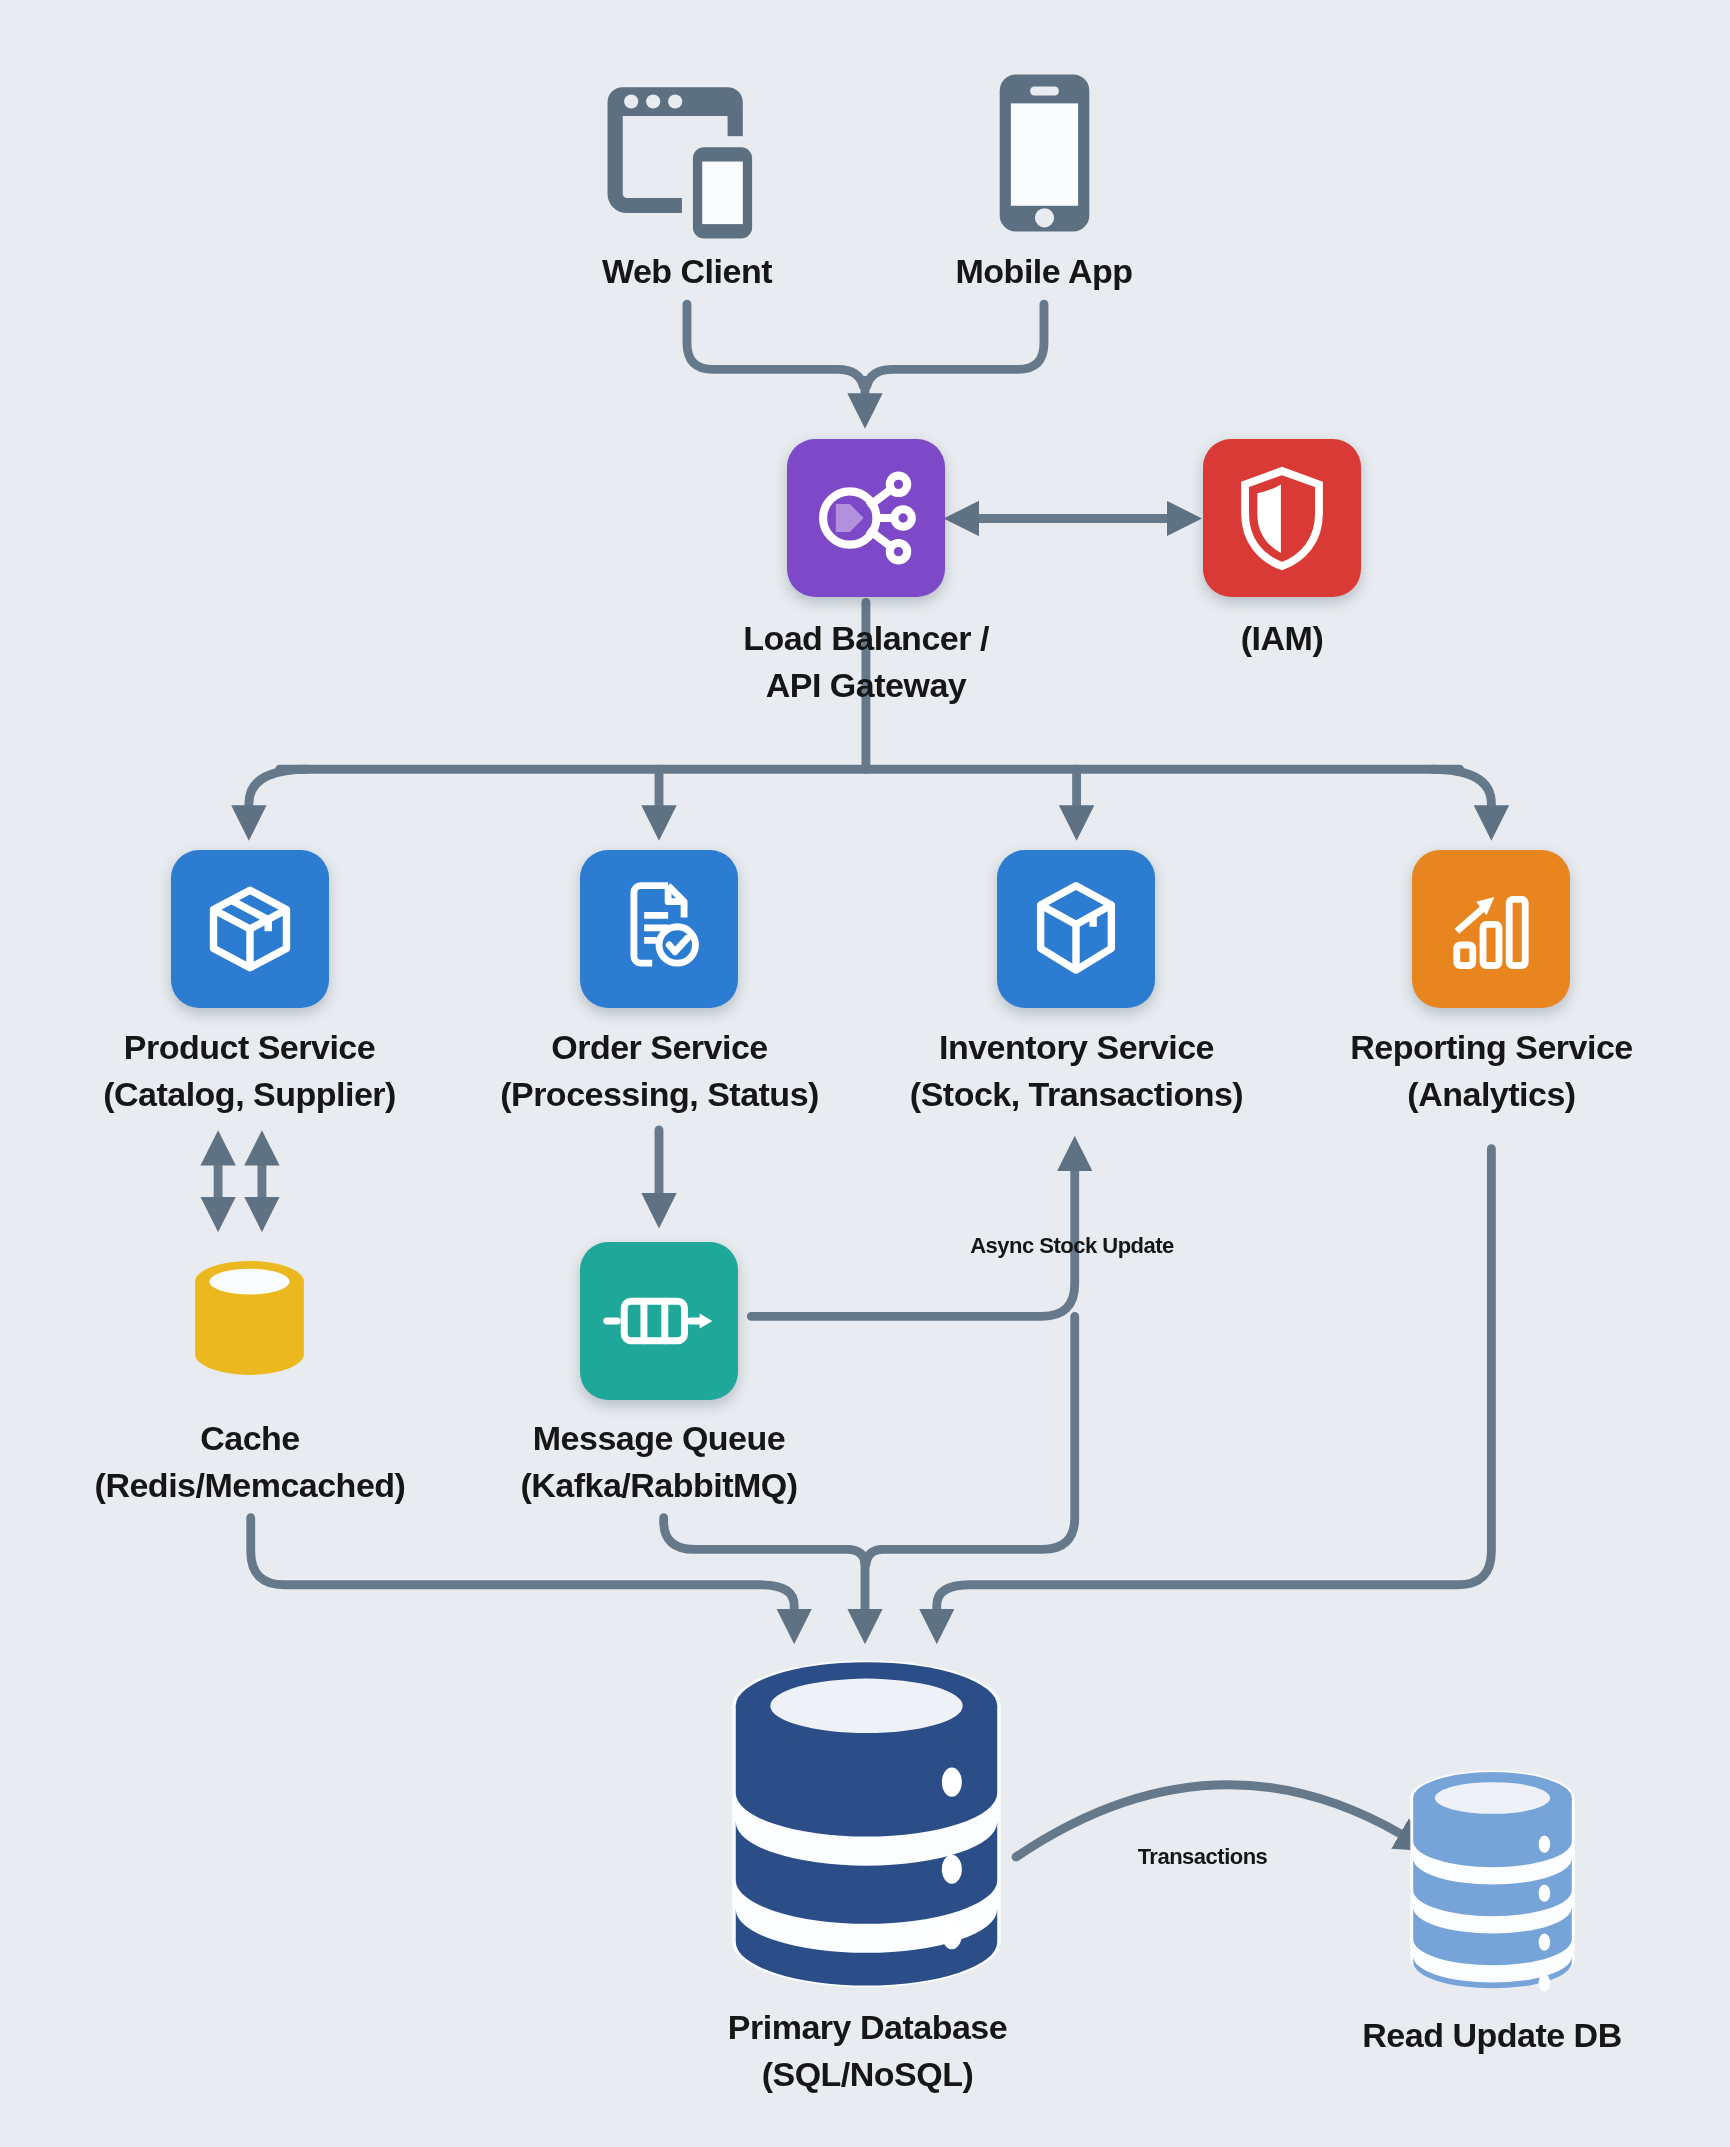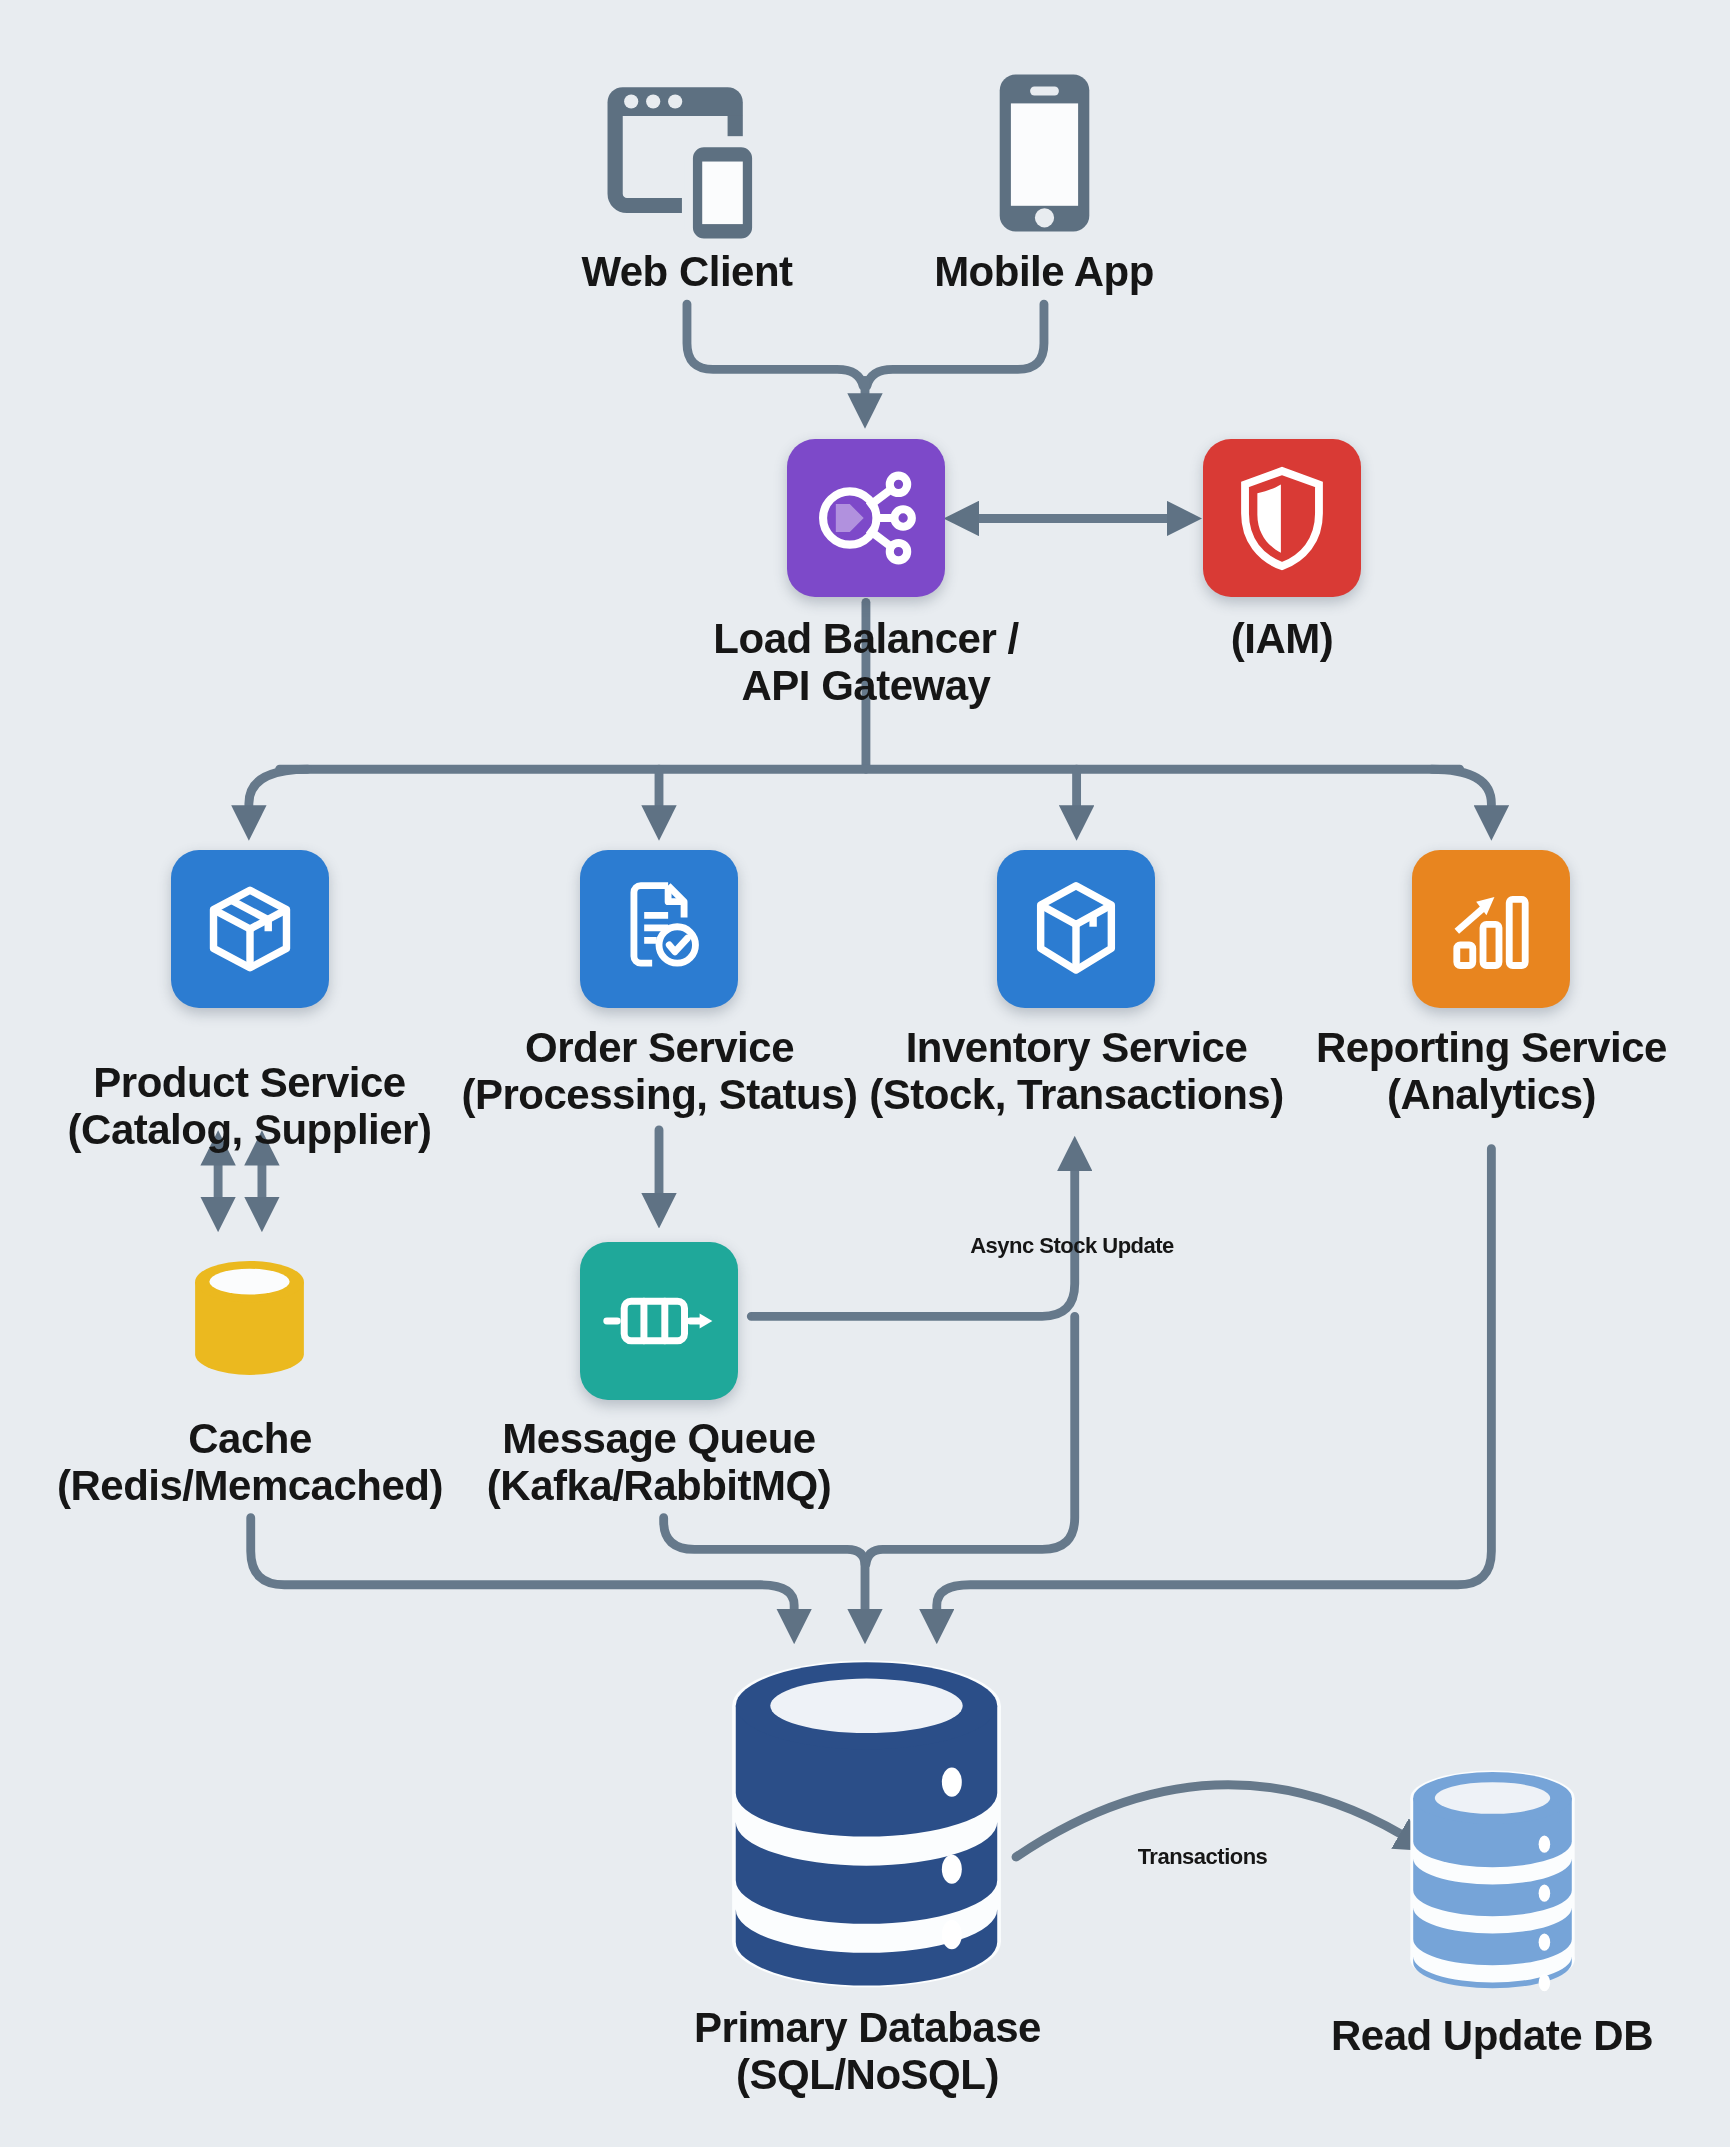--- a/index.html
+++ b/index.html
@@ -10,21 +10,21 @@
   }
   .wires{position:absolute;left:0;top:0;z-index:1;}
   .node{position:absolute;z-index:2;text-align:center;}
   .tile{
     width:158px;height:158px;border-radius:28px;
     display:flex;align-items:center;justify-content:center;
     box-shadow:0 5.6px 13px rgba(60,75,95,.28);
   }
   .lbl{
     position:absolute;z-index:3;text-align:center;
-    font-weight:700;font-size:42px;line-height:47px;color:#161616;
+    font-weight:700;font-size:34px;line-height:47px;color:#161616;
     letter-spacing:-0.5px;white-space:nowrap;
   }
   .lbl span{display:block;}
   .edge-lbl{
     position:absolute;z-index:3;font-weight:700;font-size:22px;color:#161616;
     letter-spacing:-0.5px;text-align:center;white-space:nowrap;
   }
   svg{display:block;}
 </style>
 </head>
@@ -160,21 +160,21 @@
         <rect x="20" y="64" width="14" height="18" rx="3"></rect>
         <rect x="43" y="46" width="14" height="36" rx="3"></rect>
         <rect x="66" y="24" width="14" height="58" rx="3"></rect>
         <path d="M20 52 L44 31"></path>
       </g>
       <path d="M53 22 L37 26 L46 38 Z" fill="#fff"></path>
     </svg>
   </div>
 </div>
 
-<div class="lbl" style="left:35px;top:1024px;width:429px;margin-top:35px;">
+<div class="lbl" style="left:35px;top:1024px;width:429px;">
   <span>Product Service</span>
     <span>(Catalog, Supplier)</span>
 </div>
 <div class="lbl" style="left:445px;top:1024px;width:429px;">
   <span>Order Service</span>
     <span>(Processing, Status)</span>
 </div>
 <div class="lbl" style="left:862px;top:1024px;width:429px;">
   <span>Inventory Service</span>
     <span>(Stock, Transactions)</span>

